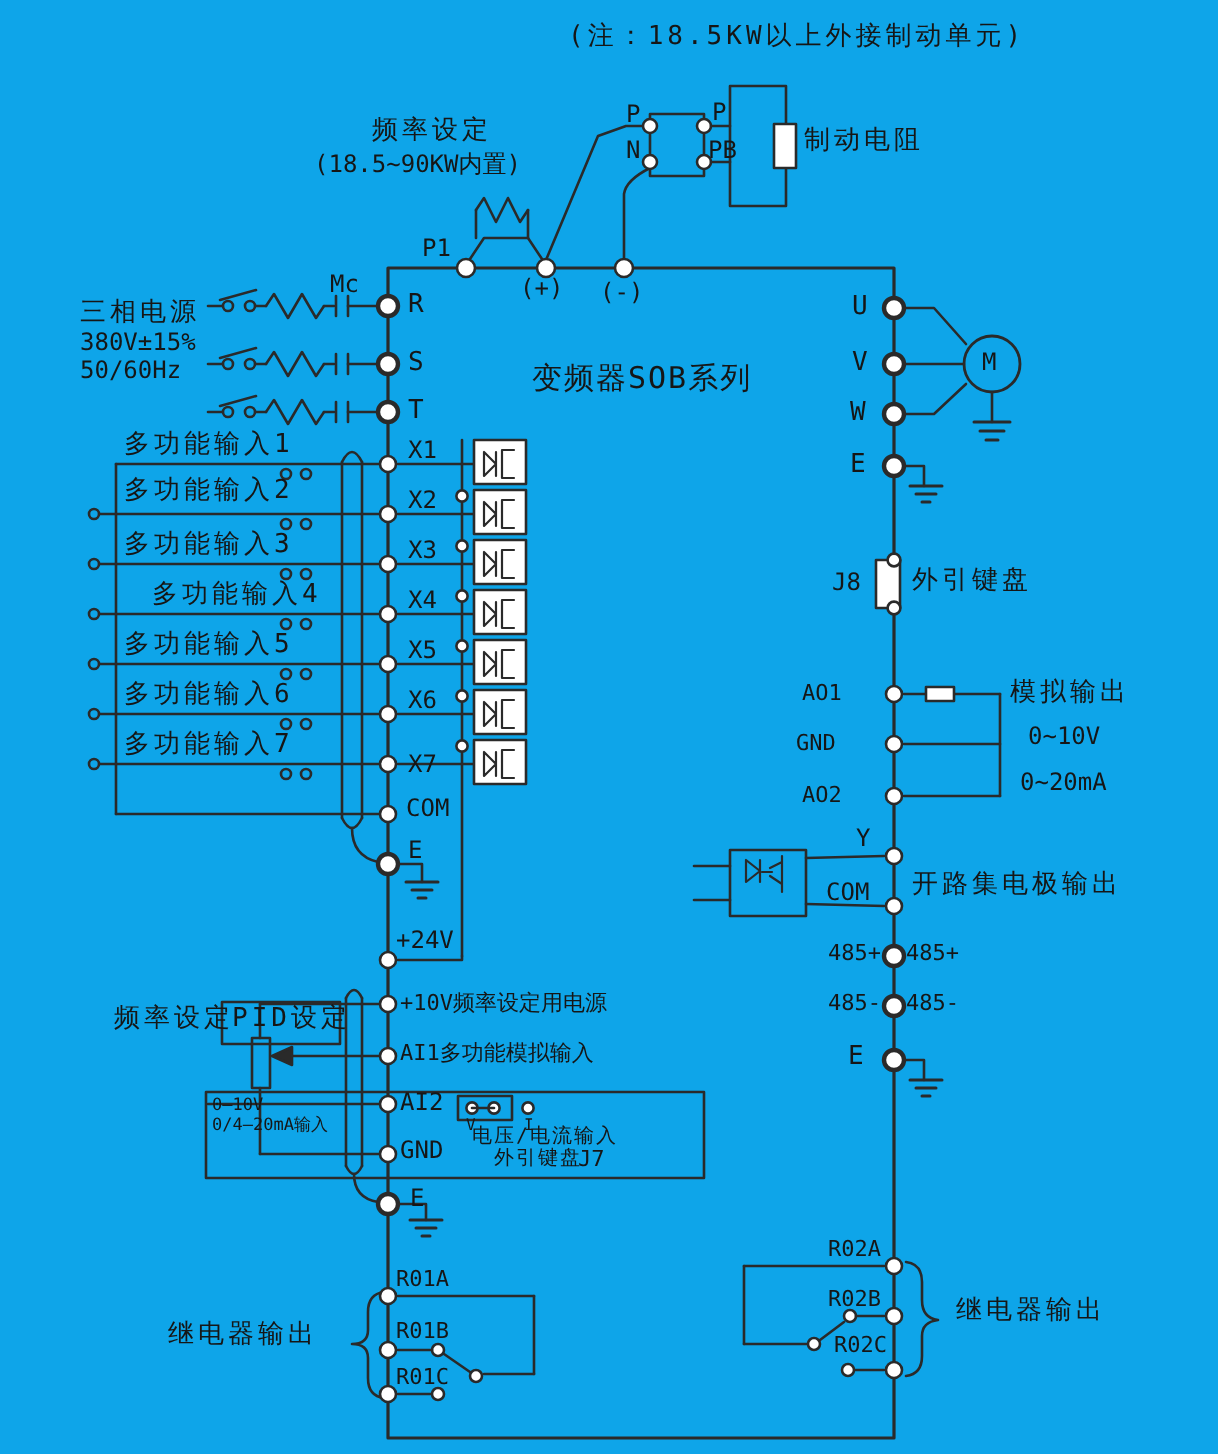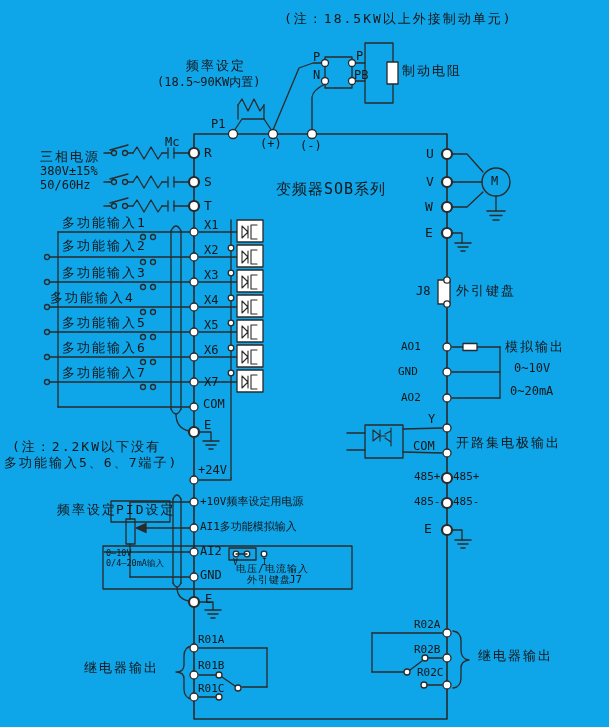--- a/index.html
+++ b/index.html
@@ -346,43 +346,41 @@
 <div class="lbl fs12" style="left:300px;top:140px">(-)</div>
 
 <div class="lbl fs12" style="left:165px;top:136px">Mc</div>
 <div class="lbl fs13 cjk" style="left:40px;top:150px">三相电源</div>
 <div class="lbl fs12" style="left:40px;top:165px">380V±15%</div>
 <div class="lbl fs12" style="left:40px;top:179px">50/60Hz</div>
 <div class="lbl fs13" style="left:204px;top:146px">R</div>
 <div class="lbl fs13" style="left:204px;top:175px">S</div>
 <div class="lbl fs13" style="left:204px;top:199px">T</div>
 
-<div class="lbl fs15" style="left:276px;top:182px">变频器SOB系列</div>
+<div class="lbl fs15" style="left:266px;top:182px">变频器SOB系列</div>
 
 <div class="lbl fs13 cjk" style="left:62px;top:216px">多功能输入1</div>
 <div class="lbl fs13 cjk" style="left:62px;top:239px">多功能输入2</div>
 <div class="lbl fs13 cjk" style="left:62px;top:266px">多功能输入3</div>
-<div class="lbl fs13 cjk" style="left:50px;top:291px">多功能输入4</div>
+<div class="lbl fs13 cjk" style="left:76px;top:291px">多功能输入4</div>
 <div class="lbl fs13 cjk" style="left:62px;top:316px">多功能输入5</div>
 <div class="lbl fs13 cjk" style="left:62px;top:341px">多功能输入6</div>
 <div class="lbl fs13 cjk" style="left:62px;top:366px">多功能输入7</div>
 
 <div class="lbl fs12" style="left:204px;top:219px">X1</div>
 <div class="lbl fs12" style="left:204px;top:244px">X2</div>
 <div class="lbl fs12" style="left:204px;top:269px">X3</div>
 <div class="lbl fs12" style="left:204px;top:294px">X4</div>
 <div class="lbl fs12" style="left:204px;top:319px">X5</div>
 <div class="lbl fs12" style="left:204px;top:344px">X6</div>
 <div class="lbl fs12" style="left:204px;top:376px">X7</div>
 <div class="lbl fs12" style="left:203px;top:398px">COM</div>
 <div class="lbl fs12" style="left:204px;top:419px">E</div>
 <div class="lbl fs12" style="left:198px;top:464px">+24V</div>
 
-<div class="lbl fs13 cjk" style="left:12px;top:440px">(注：2.2KW以下没有</div>
-<div class="lbl fs13 cjk" style="left:4px;top:456px">多功能输入5、6、7端子)</div>
 
 <div class="lbl fs11" style="left:200px;top:496px">+10V频率设定用电源</div>
 <div class="lbl fs11" style="left:200px;top:521px">AI1多功能模拟输入</div>
 <div class="lbl fs12" style="left:200px;top:545px">AI2</div>
 <div class="lbl fs12" style="left:200px;top:569px">GND</div>
 <div class="lbl fs13 cjk" style="left:57px;top:503px">频率设定</div>
 <div class="lbl fs13 cjk" style="left:116px;top:503px">PID设定</div>
 <div class="lbl fs8" style="left:106px;top:549px">0—10V</div>
 <div class="lbl fs8" style="left:106px;top:559px">0/4—20mA输入</div>
 <div class="lbl tiny" style="left:233px;top:559px">V</div>

